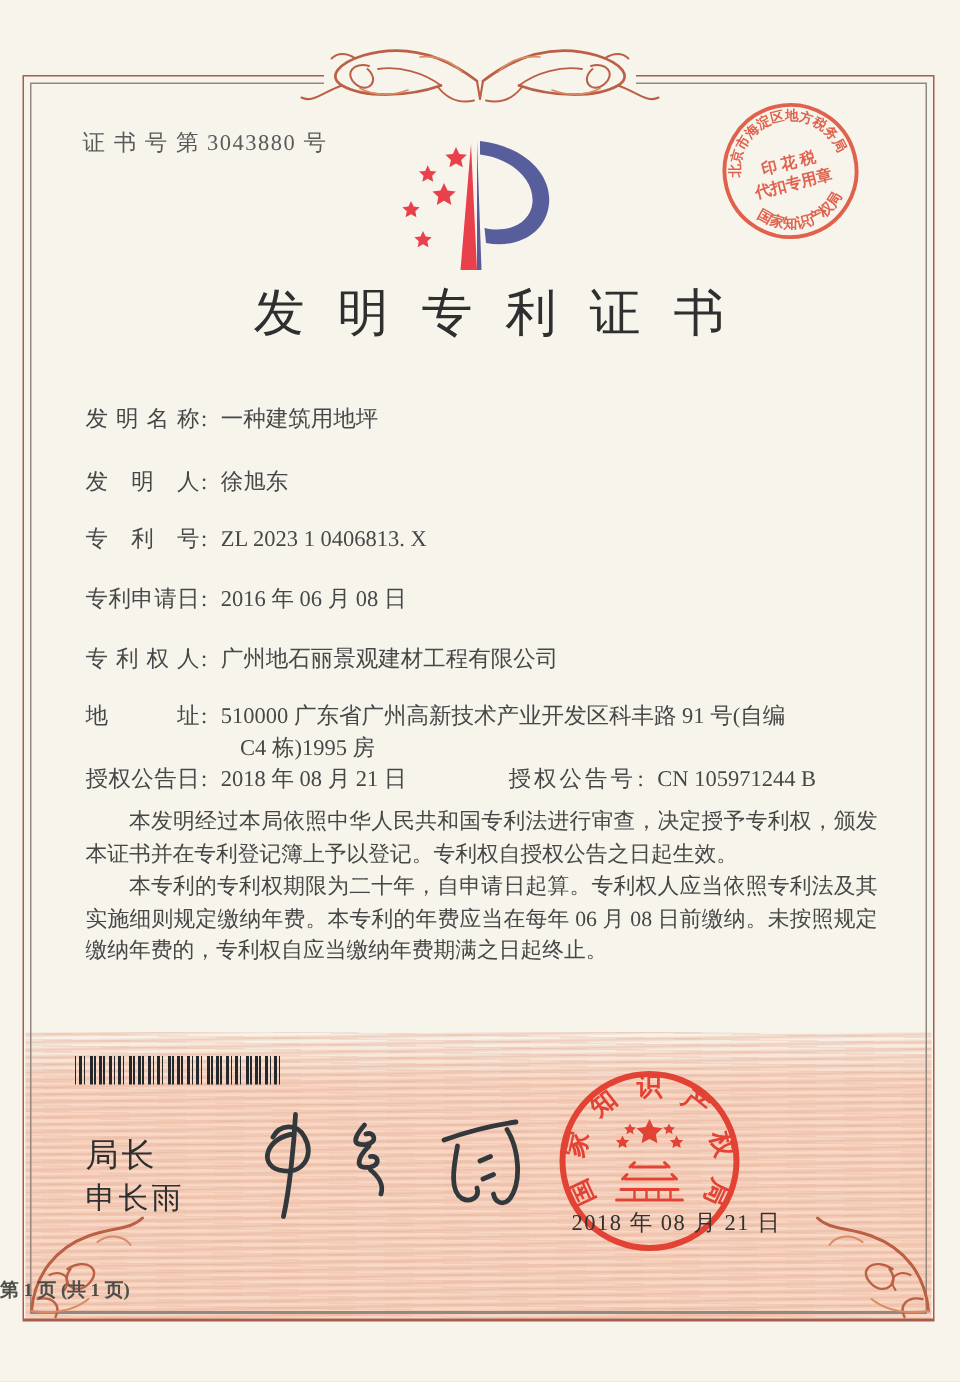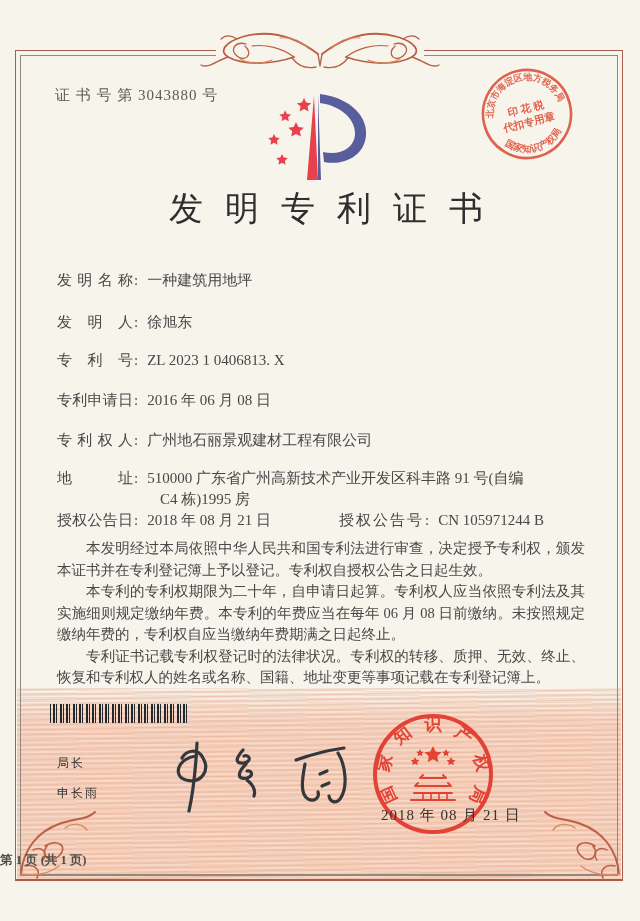--- a/index.html
+++ b/index.html
@@ -41,23 +41,23 @@
   .group2 .flabel{width:auto;letter-spacing:2px;}
   
   .body-text{position:absolute;left:57px;top:538px;width:528px;
     font-size:14.5px;line-height:21.5px;text-align:justify;color:#474747;}
   .body-text p{margin:0;text-indent:2em;}
   
   .barcode{position:absolute;left:50px;top:704px;width:138px;height:19px;
     background:
      repeating-linear-gradient(90deg,#25282b 0 1px,transparent 1px 3px,#25282b 3px 5px,transparent 5px 6px,
        #25282b 6px 7px,transparent 7px 10px,#25282b 10px 12px,transparent 12px 13px);}
-  .director-title{position:absolute;left:57px;top:755px;font-size:12px;color:#2f2f2f;
+  .director-title{position:absolute;left:57px;top:755px;font-size:22px;color:#2f2f2f;
     font-family:"Liberation Sans","DejaVu Sans",sans-serif;letter-spacing:2px;}
-  .director-name{position:absolute;left:57px;top:785px;font-size:12px;color:#2f2f2f;
+  .director-name{position:absolute;left:57px;top:785px;font-size:20px;color:#2f2f2f;
     font-family:Liberation Serif, serif;letter-spacing:2px;}
   .signature{position:absolute;left:150px;top:726px;}
   .seal{position:absolute;left:371px;top:712px;}
   .seal-date{position:absolute;left:381px;top:806px;font-size:15px;color:#33322f;letter-spacing:1px;white-space:nowrap;}
   .footer{position:absolute;left:0;top:852px;width:100%;font-size:12.5px;color:#4f4d4a;font-weight:bold;}
   
   .ornament-top{position:absolute;left:198px;top:24px;}
   .corner-bl{position:absolute;left:15px;top:804px;}
   .corner-br{position:absolute;left:539px;top:804px;transform:scaleX(-1);}
   .tax-stamp{position:absolute;left:479px;top:66px;transform:rotate(-14deg);opacity:.88;}
@@ -149,21 +149,20 @@
       <span class="flabel">授权公告日</span><span class="fcolon">:</span><span class="fvalue">2018 年 08 月 21 日</span>
     </span>
     <span class="group2">
       <span class="flabel">授权公告号</span><span class="fcolon">:</span><span class="fvalue">CN 105971244 B</span>
     </span>
   </div>
 
   <div class="body-text">
     <p>本发明经过本局依照中华人民共和国专利法进行审查，决定授予专利权，颁发本证书并在专利登记簿上予以登记。专利权自授权公告之日起生效。</p>
     <p>本专利的专利权期限为二十年，自申请日起算。专利权人应当依照专利法及其实施细则规定缴纳年费。本专利的年费应当在每年 06 月 08 日前缴纳。未按照规定缴纳年费的，专利权自应当缴纳年费期满之日起终止。</p>
-    <p>专利证书记载专利权登记时的法律状况。专利权的转移、质押、无效、终止、恢复和专利权人的姓名或名称、国籍、地址变更等事项记载在专利登记簿上。</p>
   </div>
 
   <div class="barcode"></div>
 
   <div class="director-title">局长</div>
   <div class="director-name">申长雨</div>
 
   <svg class="signature" width="210" height="95" viewBox="0 0 210 95">
     <g fill="none" stroke="#33383c" stroke-width="3.2" stroke-linecap="round" stroke-linejoin="round">
       <path d="M46,30 C28,32 22,50 36,54 C52,58 60,44 53,32 C48,22 36,24 32,32"></path>

